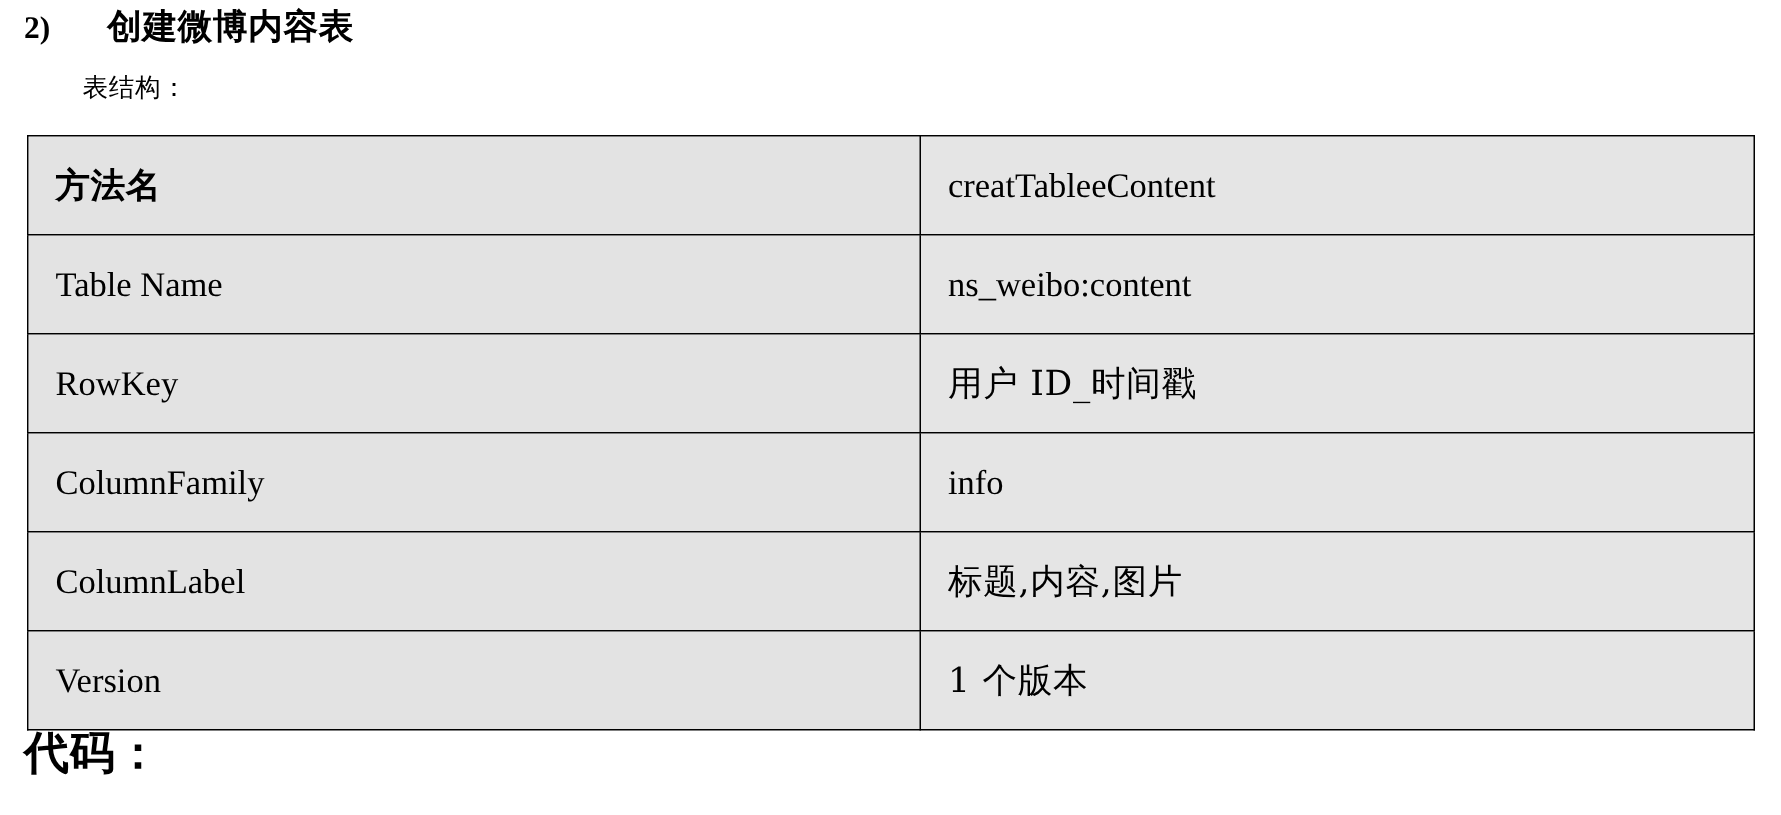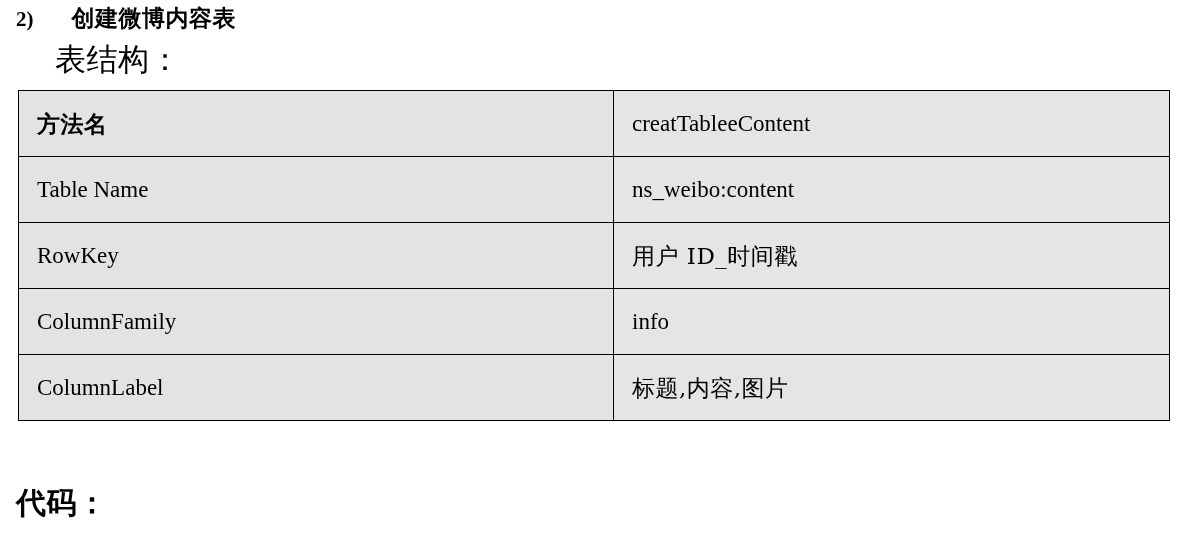--- a/index.html
+++ b/index.html
@@ -47,21 +47,21 @@
     letter-spacing: 0.5px;
     margin-left: 26px;
   }
 
   .subheading {
     position: absolute;
     left: 55px;
     top: 44px;
     font-family: "DejaVu Serif", "Liberation Serif", serif;
     font-weight: normal;
-    font-size: 31px;
+    font-size: 17px;
     line-height: 30px;
     letter-spacing: 0.5px;
     white-space: nowrap;
   }
 
   
   .spec-table {
     position: absolute;
     left: 18px;
     top: 90px;
@@ -148,19 +148,23 @@
       <tr>
         <td class="cell-label">ColumnFamily</td>
         <td class="cell-value">info</td>
       </tr>
 
       <tr>
         <td class="cell-label">ColumnLabel</td>
         <td class="cell-value is-cjk">标题,内容,图片</td>
       </tr>
 
+      <tr>
+        <td class="cell-label">Version</td>
+        <td class="cell-value is-cjk">1 个版本</td>
+      </tr>
 
     </tbody>
   </table>
 
   <div class="code-label">代码：</div>
 
 </div>
 
 </body></html>

